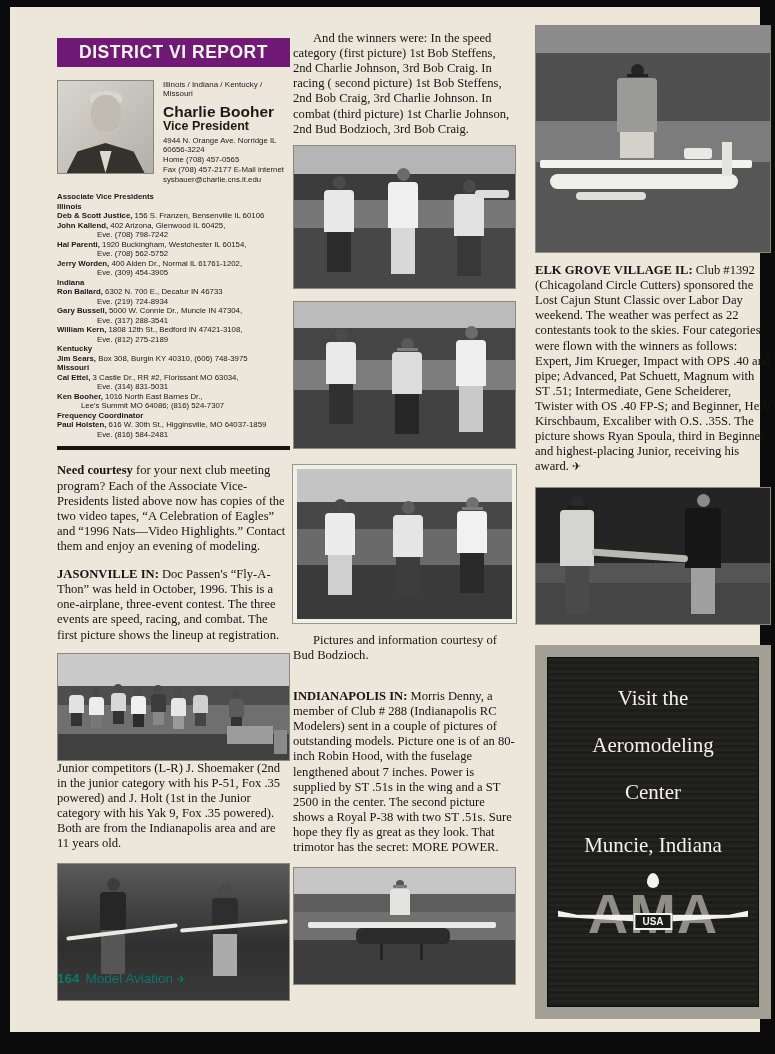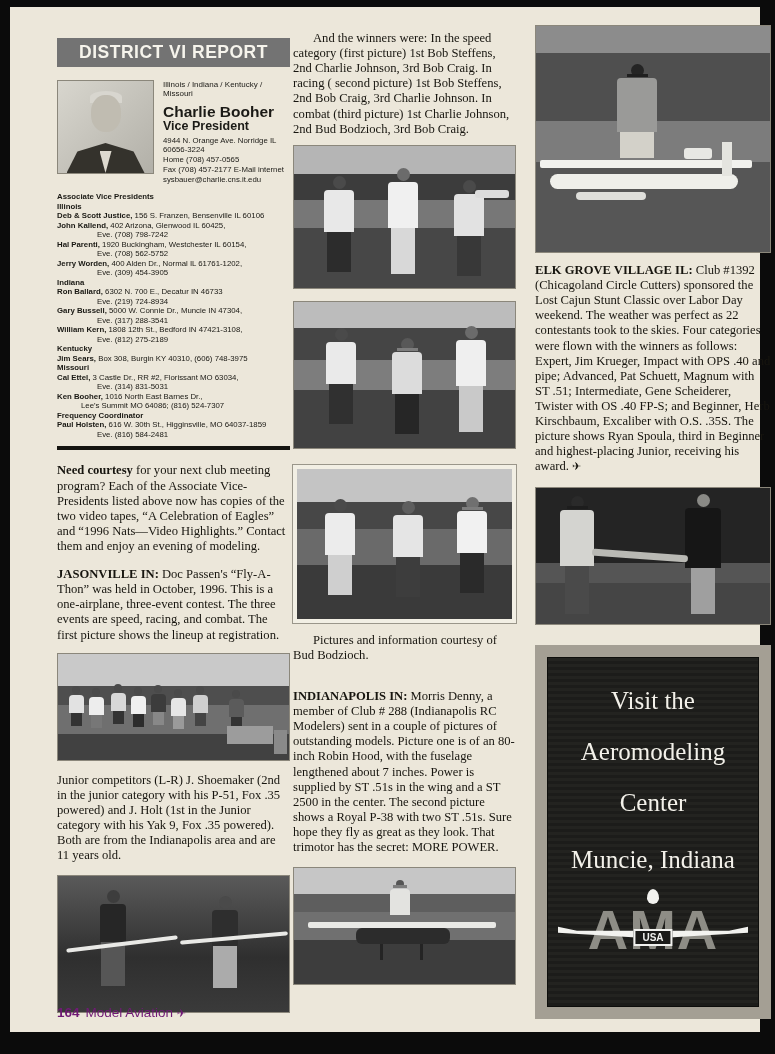--- a/index.html
+++ b/index.html
@@ -5,21 +5,21 @@
   html,body{margin:0;padding:0;}
   body{width:775px;height:1054px;background:#0b0b0b;position:relative;overflow:hidden;
        font-family:"Liberation Serif",serif;}
   .page{position:absolute;left:10px;top:7px;width:750px;height:1025px;background:#ece7da;}
   .col{position:absolute;top:0;}
   .col-left{left:47px;width:233px;}
   .col-mid{left:283px;width:223px;}
   .col-right{left:525px;width:236px;}
 
   
-  .hbar{margin-top:31px;background:#737373;color:#f6f4ec;height:29px;line-height:29px;
+  .hbar{margin-top:31px;background:#701a75;color:#f6f4ec;height:29px;line-height:29px;
         text-align:center;font-family:"Liberation Sans",sans-serif;font-weight:bold;
         font-size:17.5px;letter-spacing:.5px;}
 
   
   .officer{display:flex;margin-top:13px;}
   .portrait{width:95px;height:92px;flex:0 0 95px;position:relative;overflow:hidden;
             background:linear-gradient(135deg,#d8d6ce,#b2b0a8);border:1px solid #8d897d;}
   .portrait .phead{position:absolute;left:50%;top:14px;transform:translateX(-50%);
             width:30px;height:37px;background:#c0bcb1;border-radius:46%;}
   .portrait .phair{position:absolute;left:50%;top:10px;transform:translateX(-50%);
@@ -82,41 +82,41 @@
     background:linear-gradient(#242424 0 55%,#555 55% 70%,#454545 70% 100%);}
   .ph-trimotor{height:116px;margin-top:12px;
     background:linear-gradient(#c6c6c6 0 22%,#5e5e5e 22% 38%,#707070 38% 62%,#3d3d3d 62% 100%);}
 
   
   .ad{margin-top:20px;height:374px;background:#a49f94;padding:12px;box-sizing:border-box;}
   .ad-inner{width:100%;height:100%;background:
       repeating-linear-gradient(0deg,#1c1c1a 0 3px,#232320 3px 6px);
       box-sizing:border-box;border:1px solid #0e0e0c;text-align:center;color:#f3f1ea;
       font-family:"Liberation Serif",serif;}
-  .ad-line{font-size:25px;line-height:1;}
+  .ad-line{font-size:21px;line-height:1;}
   .ad-l1{padding-top:30px;}
   .ad-l2{margin-top:32px;}
   .ad-l3{margin-top:26px;}
   .ad-l4{margin-top:26px;}
   .ad-l5{margin-top:32px;}
   .ama{position:relative;width:190px;height:74px;margin:30px auto 0;}
   .ama-word{font-family:"Liberation Sans",sans-serif;font-weight:bold;font-size:56px;
       line-height:1;color:#8e8d86;letter-spacing:1px;}
   .wing{position:absolute;left:0;right:0;top:24px;height:13px;background:#f2f2ef;
       clip-path:polygon(0 10%,10% 40%,90% 40%,100% 10%,100% 55%,50% 100%,0 55%);}
   .usa{position:absolute;left:50%;top:27px;transform:translateX(-50%);
       font-family:"Liberation Sans",sans-serif;font-weight:bold;font-size:10px;
       color:#f1f1ee;background:#1a1a18;border:2px solid #f1f1ee;padding:1px 7px;}
   .drop{position:absolute;left:50%;top:-13px;transform:translateX(-50%);
       width:12px;height:15px;background:#f2f2ef;
       border-radius:50% 50% 50% 50%/62% 62% 38% 38%;}
 
   
-  .footer{position:absolute;left:47px;top:998px;font-family:"Liberation Sans",sans-serif;
-      font-size:13.5px;color:#701a75;}
+  .footer{position:absolute;left:47px;top:964px;font-family:"Liberation Sans",sans-serif;
+      font-size:13.5px;color:#0f766e;}
   .footer b{margin-right:6px;}
 </style>
 </head>
 <body>
 
 <div class="page">
 
   <div class="col col-left">
     <div class="hbar">DISTRICT VI REPORT</div>
 
@@ -214,21 +214,21 @@
         </div>
       <div class="pp sm" style="left:168px;top:36px;">
           <i class="hd"></i>
           <i class="bd" style="background:#5b5b5b;"></i>
           <i class="lg" style="background:#333;"></i>
         </div>
       <div style="position:absolute;right:16px;bottom:16px;width:46px;height:18px;background:#9c9c9c;"></div>
       <div style="position:absolute;right:2px;bottom:6px;width:13px;height:24px;background:#8a8a8a;"></div>
     </div>
 
-    <p class="para" style="margin-top:12px;">Junior competitors (L-R) J. Shoemaker (2nd in the junior category with his P-51, Fox .35 powered) and J. Holt (1st in the Junior category with his Yak 9, Fox .35 powered). Both are from the Indianapolis area and are 11 years old.</p>
+    <p class="para" style="margin-top:0;">Junior competitors (L-R) J. Shoemaker (2nd in the junior category with his P-51, Fox .35 powered) and J. Holt (1st in the Junior category with his Yak 9, Fox .35 powered). Both are from the Indianapolis area and are 11 years old.</p>
 
     <div class="photo ph-kids">
       <div class="pp" style="left:38px;top:14px;">
           <i class="hd" style="background:#3d3d3d;"></i>
           <i class="bd" style="background:#262626;width:26px;height:38px;"></i>
           <i class="lg" style="background:#565656;height:44px;"></i>
         </div>
       <div class="pp" style="left:150px;top:20px;">
           <i class="hd" style="background:#4a4a4a;"></i>
           <i class="bd" style="background:#2e2e2e;width:26px;height:36px;"></i>

